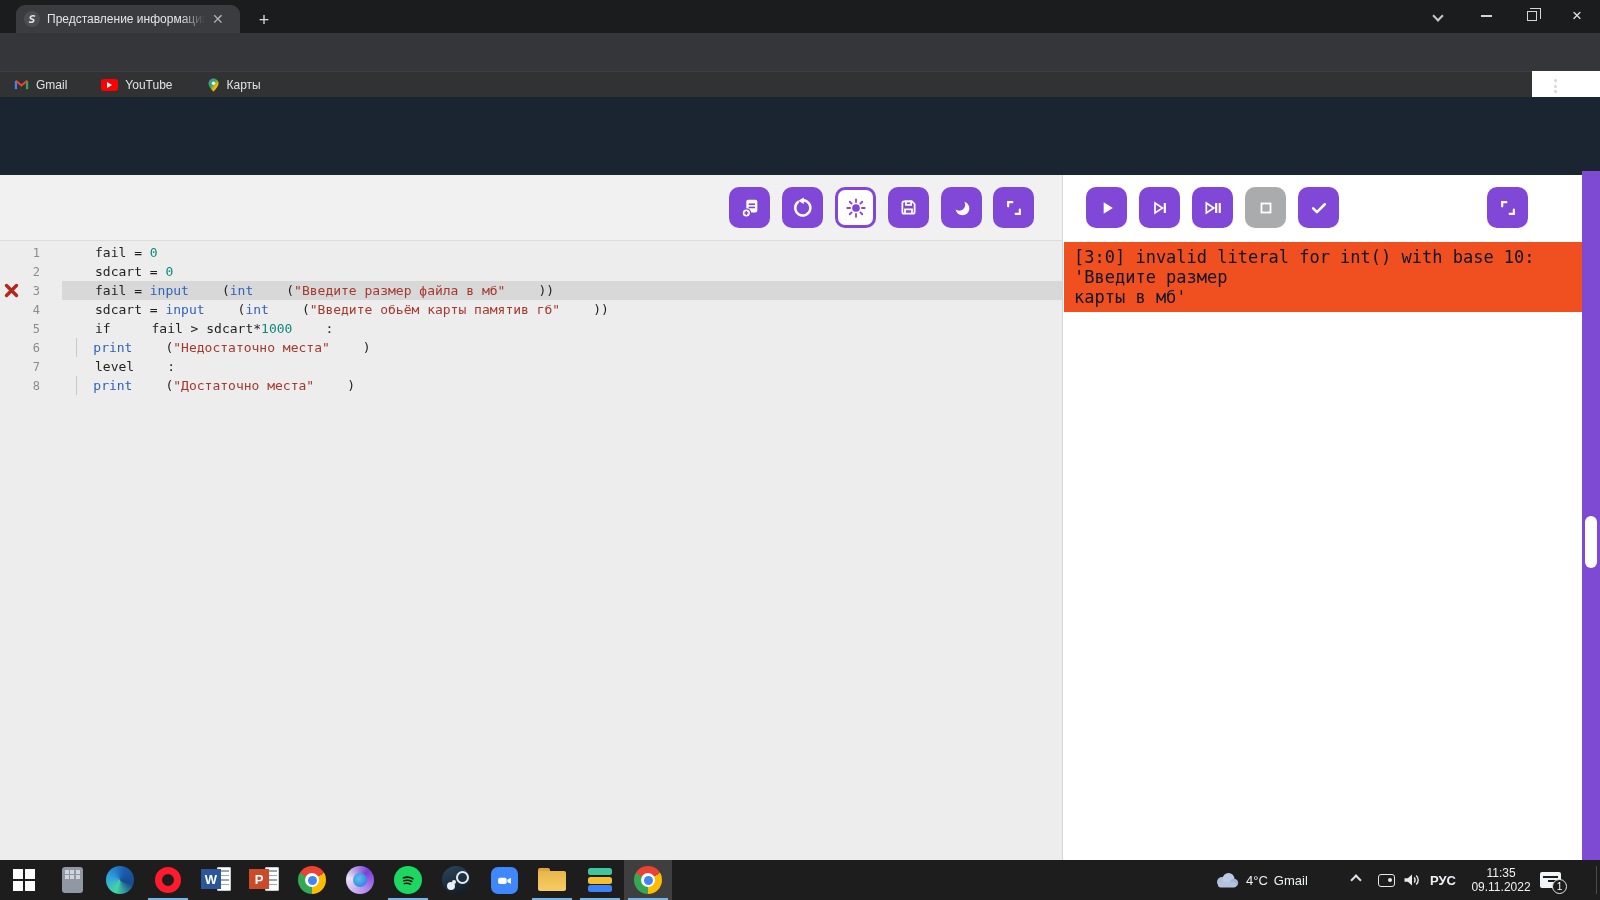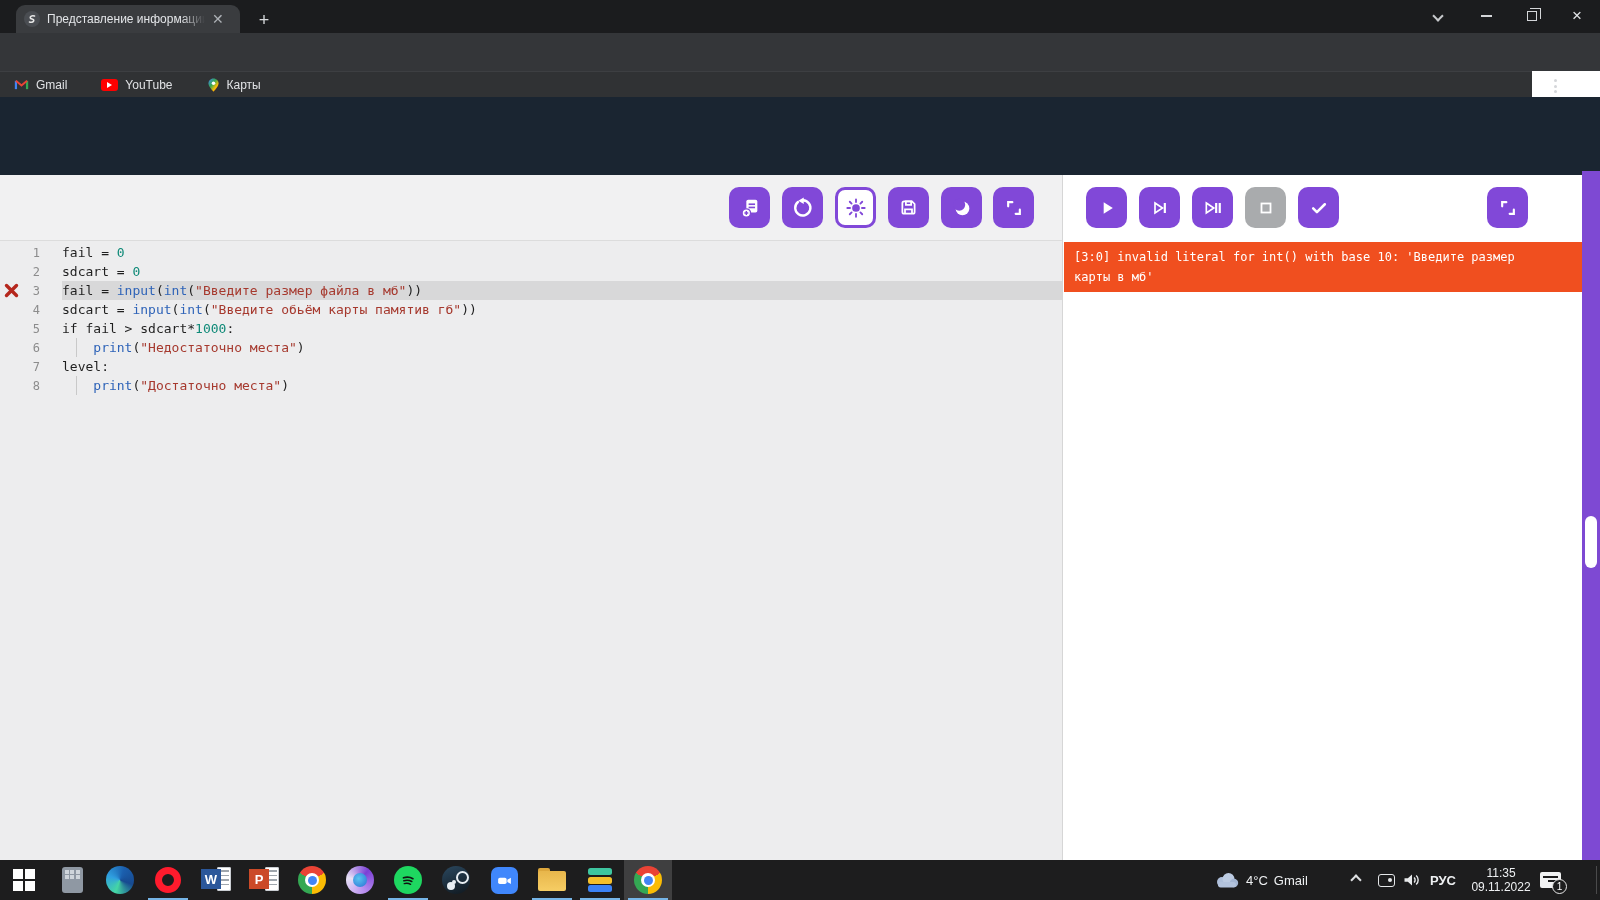--- a/index.html
+++ b/index.html
@@ -70,29 +70,29 @@
 
   
   .left-pane { left:0; top:175px; width:1062px; height:685px; background:#ededee; }
   .edit-toolbar { left:0; top:0; width:1062px; height:66px; background:#f1f1f2; border-bottom:1px solid #dcdcdc; }
   .tbtn { position:absolute; top:12px; width:41px; height:41px; border-radius:10px; background:#8148d8;
           display:flex; align-items:center; justify-content:center; }
   .tbtn.light { background:#fff; border:3px solid #8148d8; }
   .tbtn.disabled { background:#a9abad; }
   .right-pane { left:1062px; top:175px; width:520px; height:685px; background:#fff; border-left:1px solid #d6d6d6; }
   .error-bar { left:1px; top:67px; width:519px; min-height:44px; background:#f04f1f; padding:5px 10px;
-               font-family:"DejaVu Sans Mono", monospace; font-size:12px; line-height:20px; color:#ffffff; }
+               font-family:"DejaVu Sans Mono", monospace; font-size:17px; line-height:20px; color:#0f172a; }
 
   
   .code-wrap { left:0; top:68px; width:1062px; }
   .code-row { display:flex; height:19px; align-items:center; font-family:"DejaVu Sans Mono", monospace; font-size:13px; }
   .gnum { width:62px; text-align:right; padding-right:22px; color:#8c8c8c; font-size:12px; flex:0 0 62px; }
   .code-text { flex:1 1 auto; white-space:pre; color:#1f1f1f; height:19px; line-height:19px; }
   .code-row.highlight .code-text { background:#d8d8d9; }
-  .tok-p, .tok-v, .tok-k { color:#1f1f1f; }
+  .tok-p, .tok-v, .tok-k { color:#1f1f1f;margin-left:33px; }
   .tok-b { color:#2e63b8; }
   .tok-s { color:#a6392e; }
   .tok-n { color:#0f8a78; }
   .tok-ind { position:relative; display:inline-block; }
   .tok-ind::before { content:""; position:absolute; left:14px; top:0; bottom:0; width:1px; background:#c9c9c9; }
   .err-x { left:4px; top:108px; }
 
   
   .pg-scroll { left:1582px; top:171px; width:18px; height:689px; background:#7e49d3; }
   .pg-thumb { position:absolute; left:3px; top:345px; width:12px; height:52px; background:#fff; border-radius:6px; }

